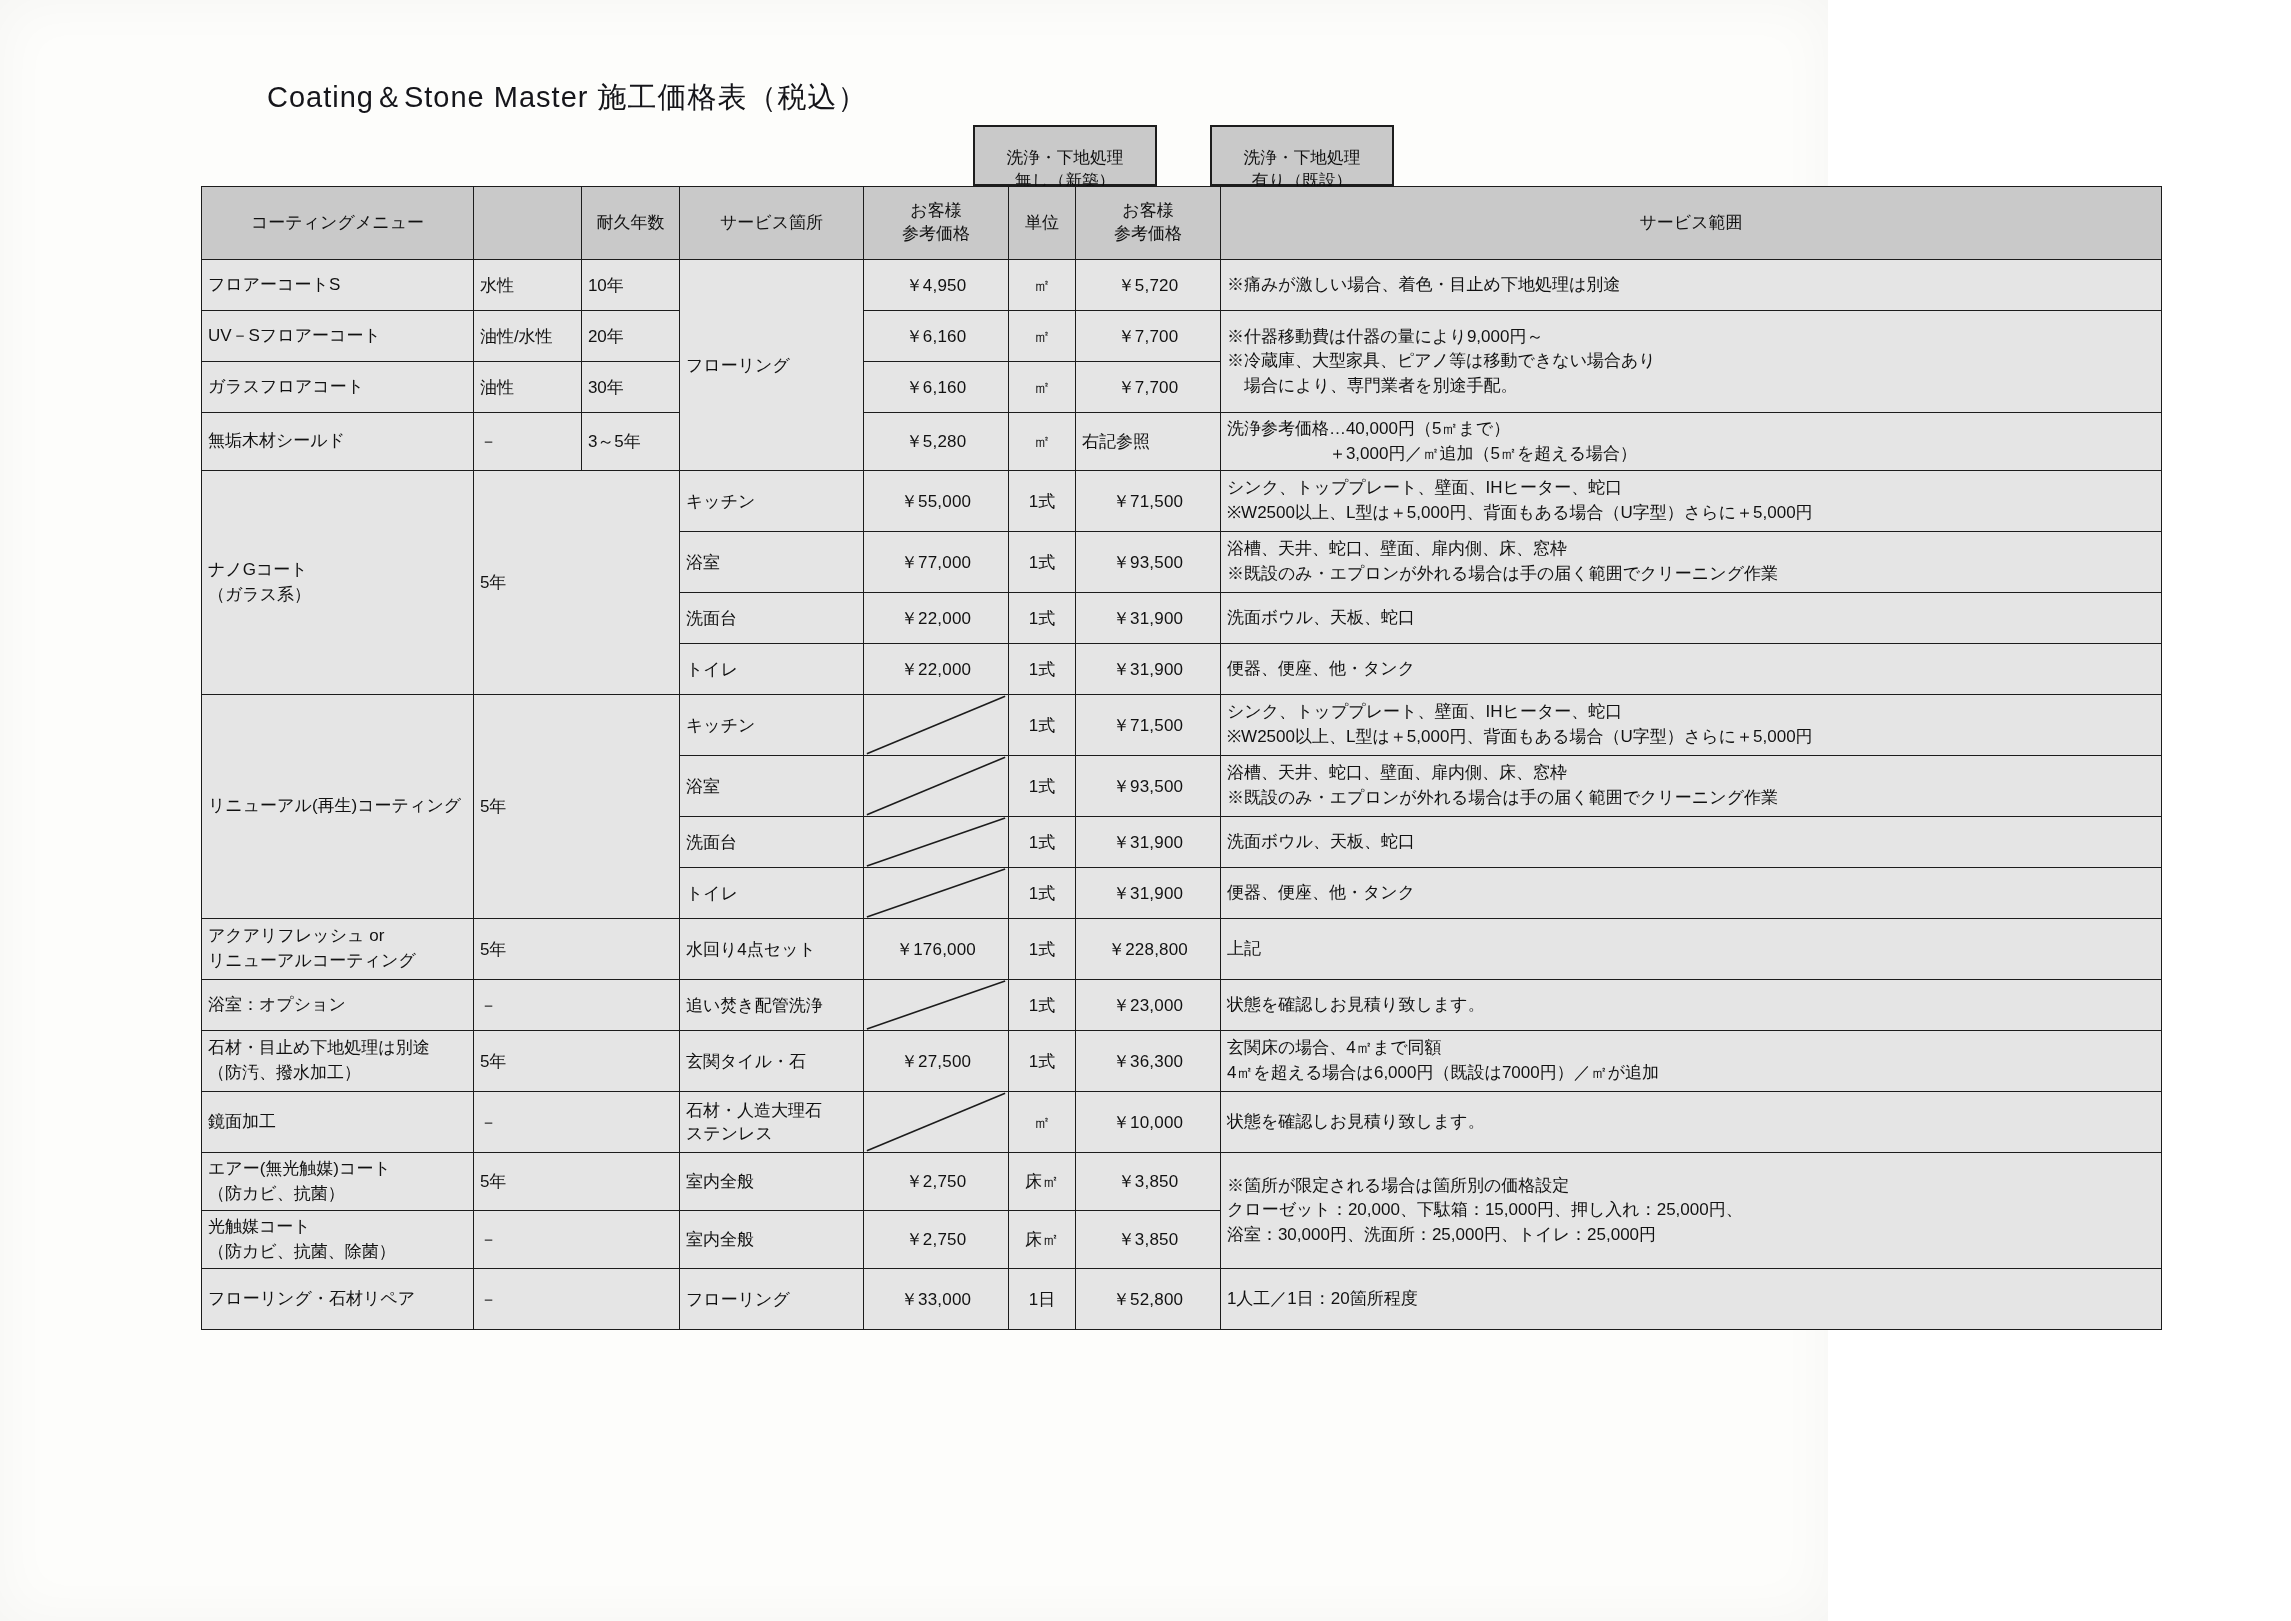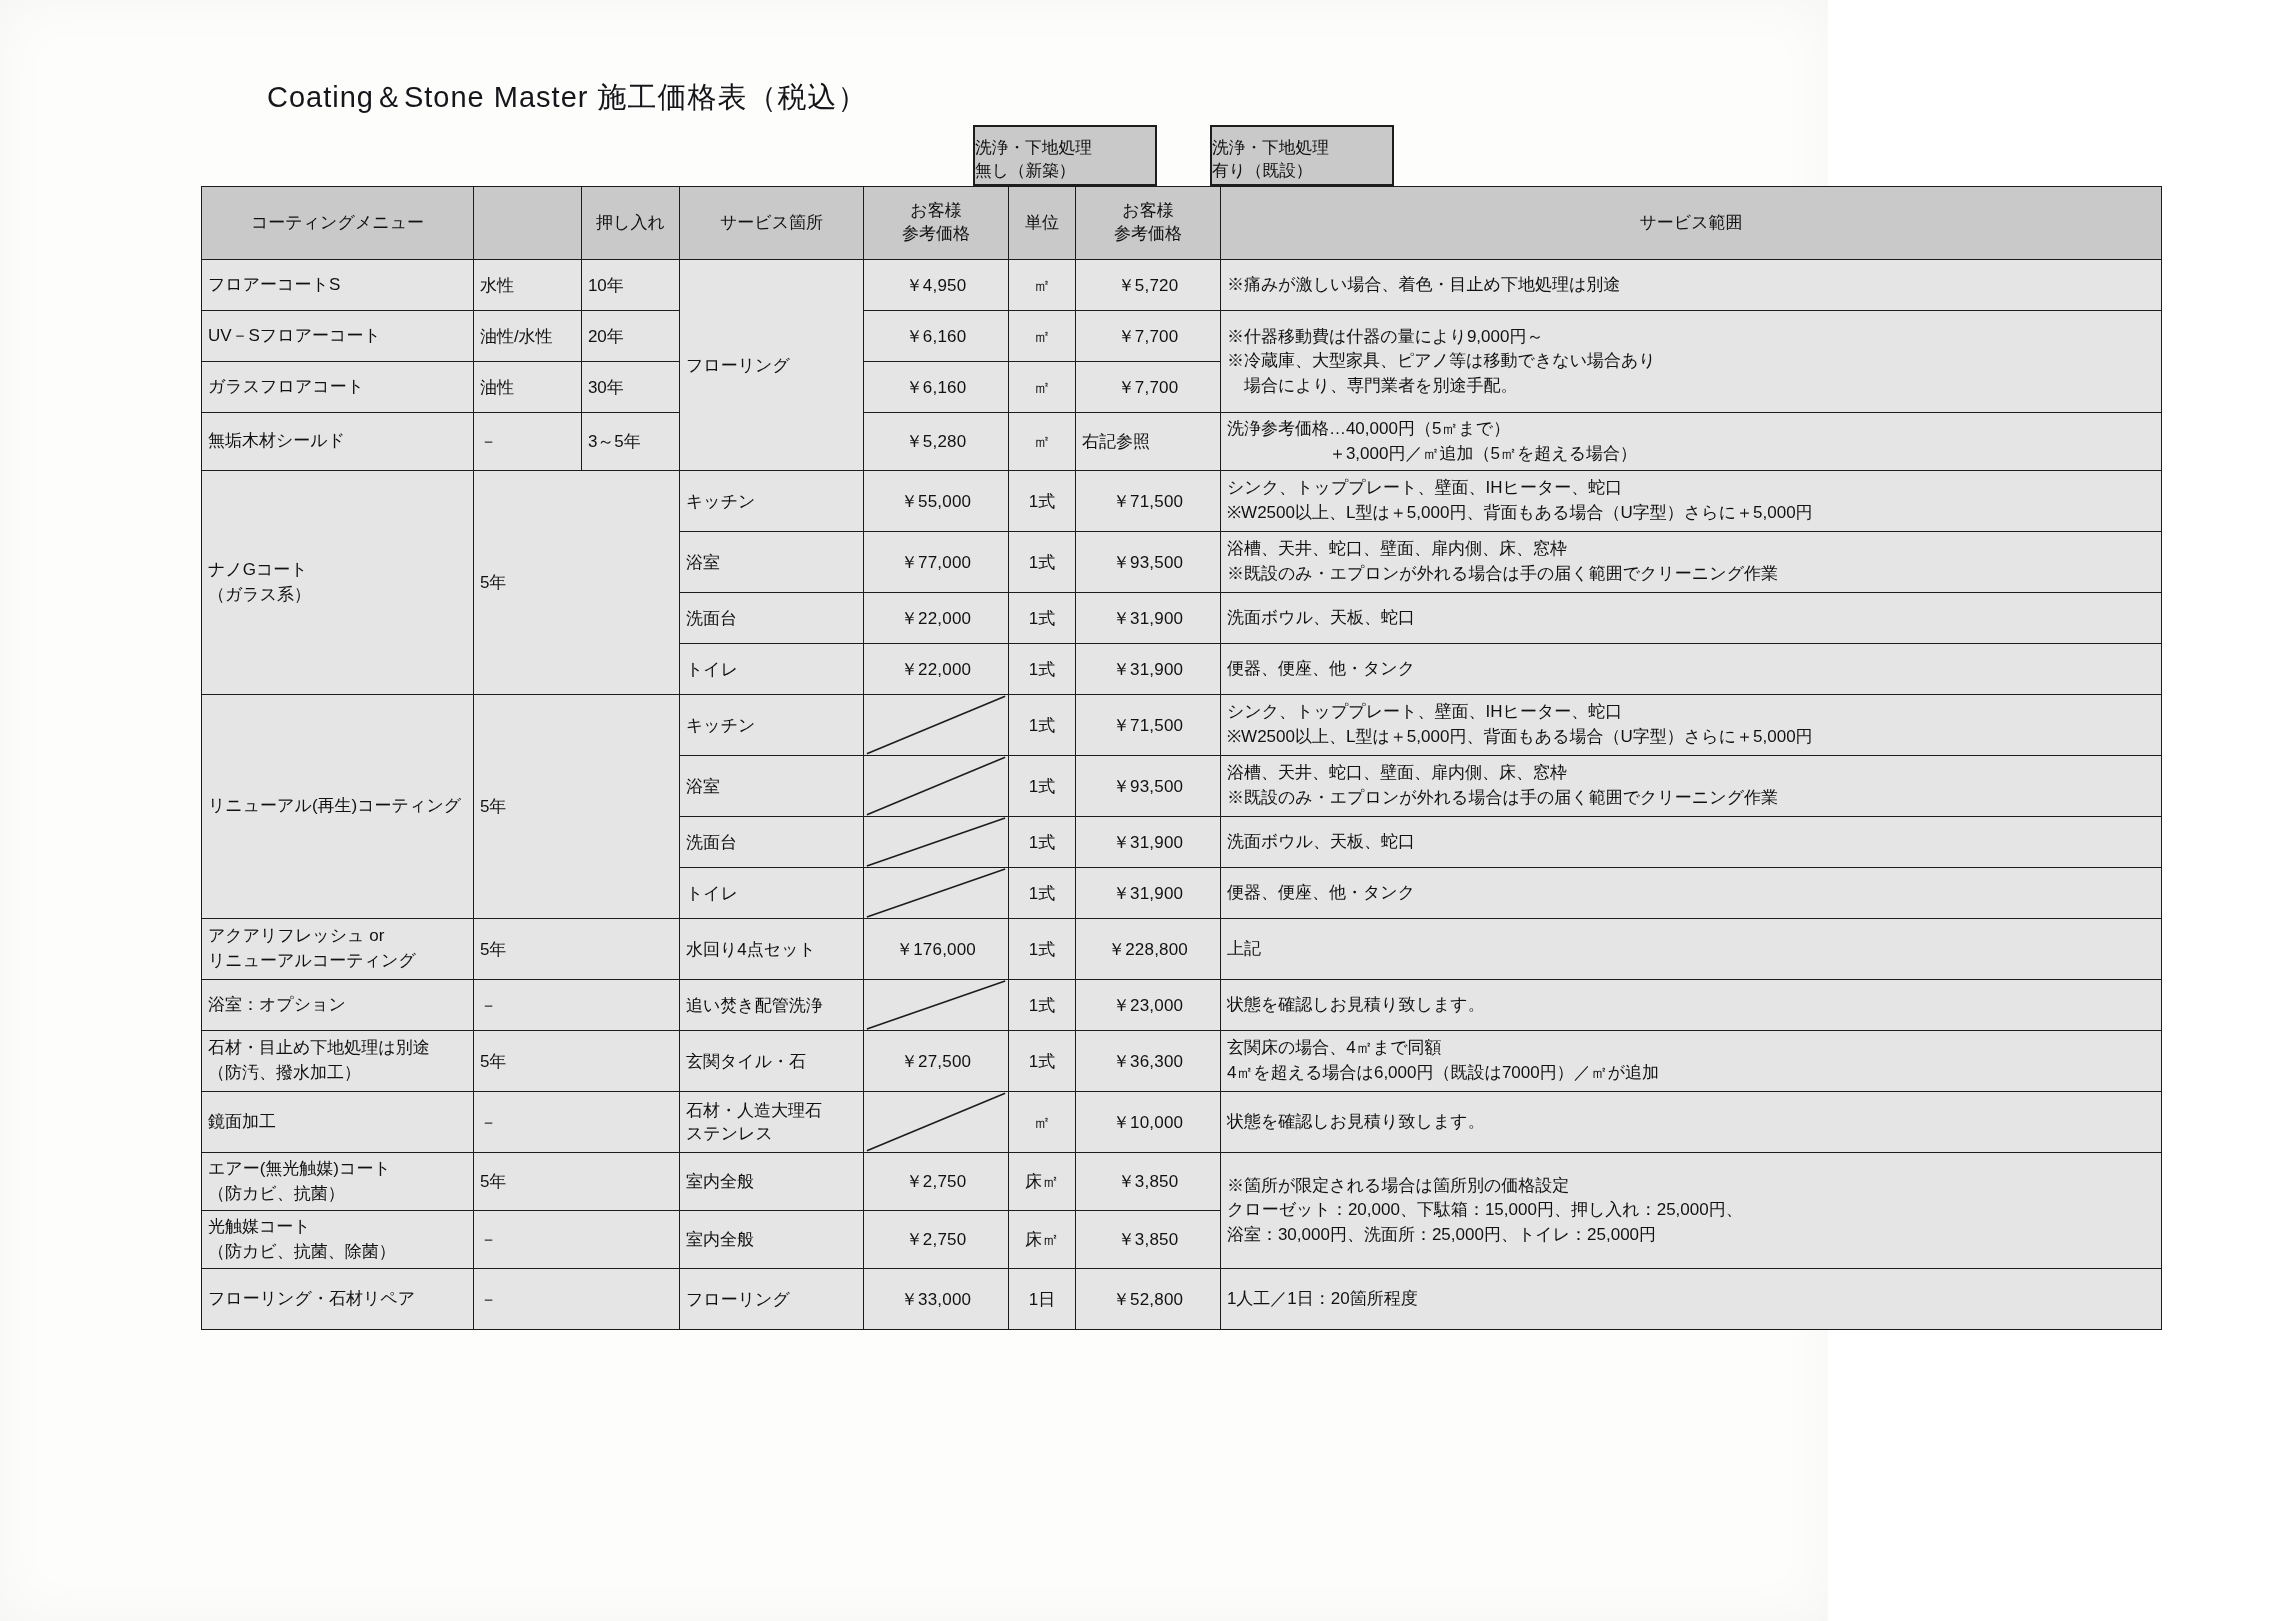--- a/index.html
+++ b/index.html
@@ -43,22 +43,22 @@
   }
 
   
   .callout {
     position: absolute;
     background: #c9c9c9;
     border: 2px solid #1d1d1d;
     box-sizing: border-box;
     font-size: 16.7px;
     line-height: 1.35;
-    text-align: left;
-    padding-top: 10px;
+    text-align: center;
+    padding-top: 20px;
     color: #111;
   }
   #callout-new {
     left: 973px;
     top: 125px;
     width: 184px;
     height: 61px;
   }
   #callout-exist {
     left: 1210px;
@@ -163,21 +163,21 @@
         <col class="w-place">
       <col class="w-price1">
         <col class="w-unit">
         <col class="w-price2">
         <col class="w-scope">
     </colgroup>
     <thead>
       <tr>
         <td>コーティングメニュー</td>
         <td></td>
-        <td>押し入れ</td>
+        <td>耐久年数</td>
         <td>サービス箇所</td>
         <td>
           <div>お客様</div>
           <div>参考価格</div>
         </td>
         <td>単位</td>
         <td>
           <div>お客様</div>
           <div>参考価格</div>
         </td>

